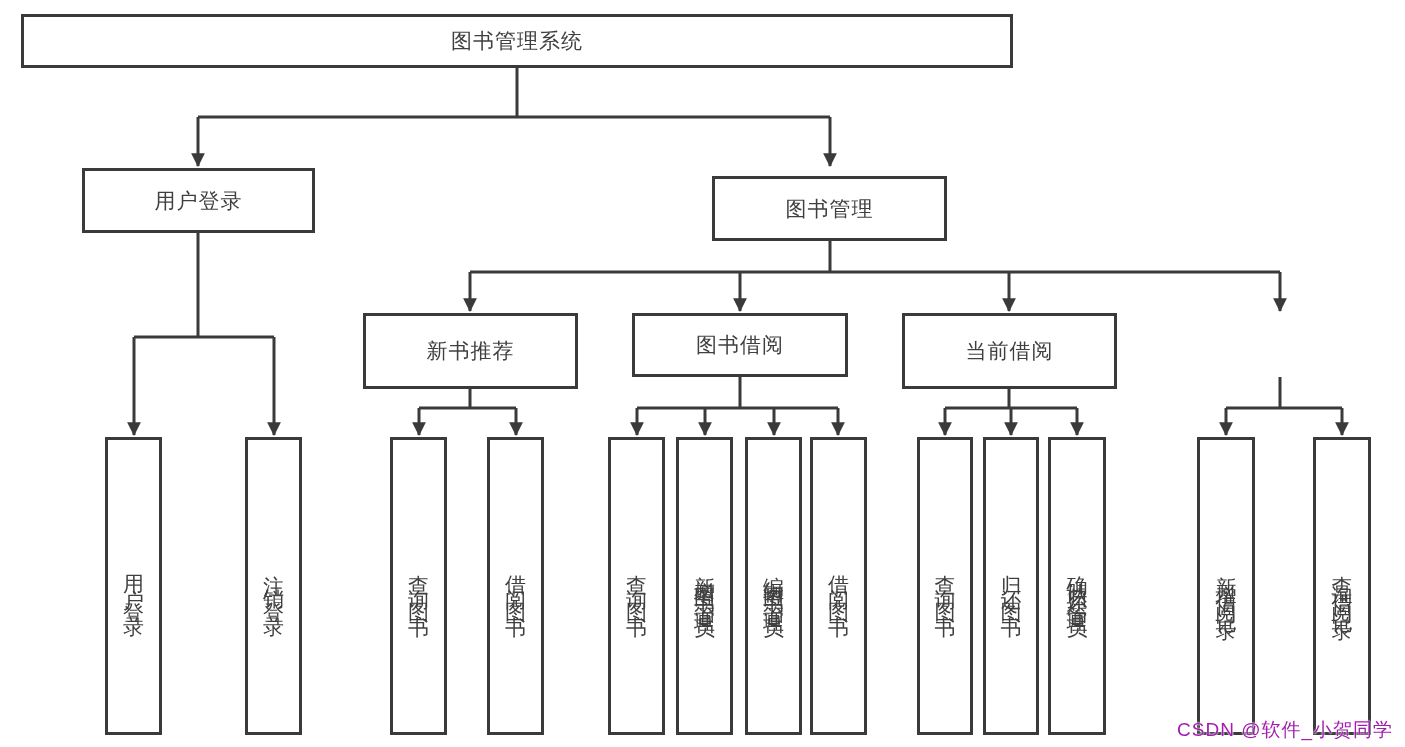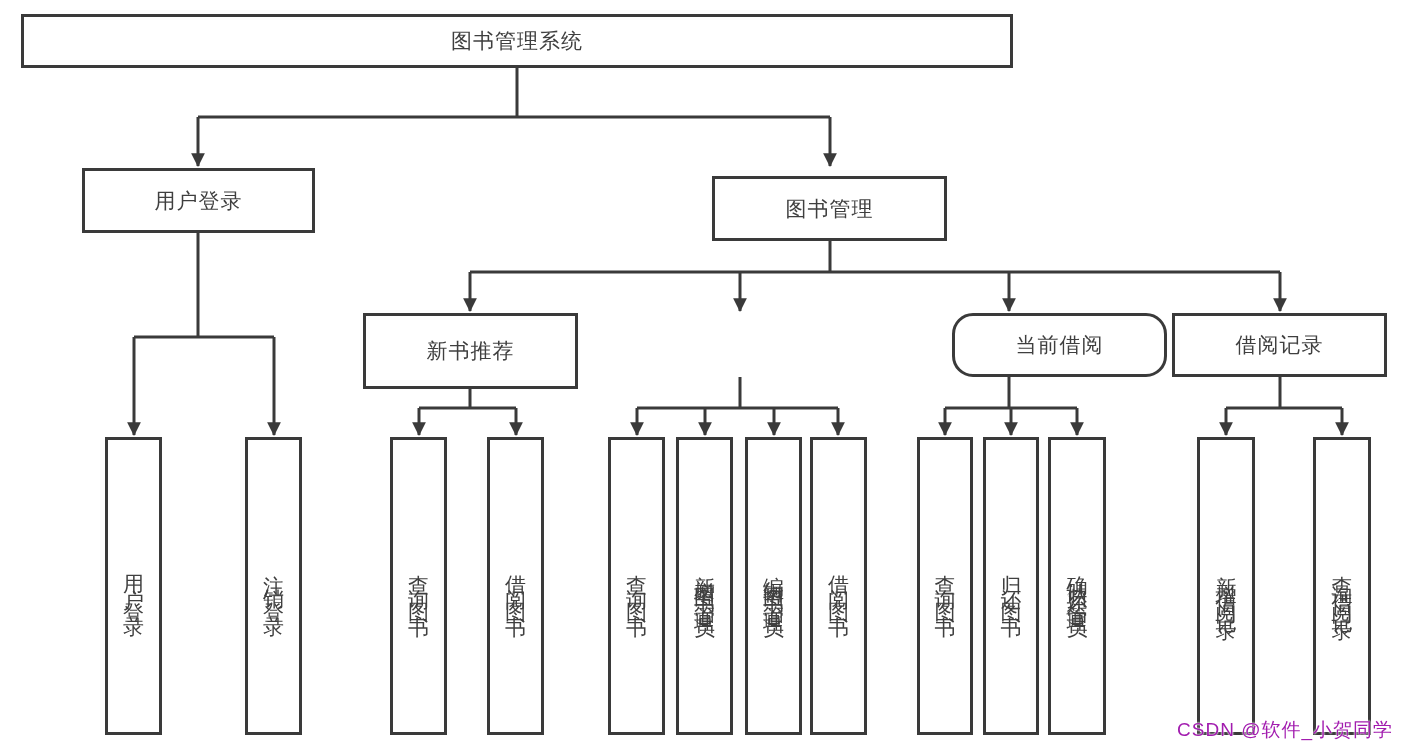--- a/index.html
+++ b/index.html
@@ -93,22 +93,22 @@
       <line x1="1342" y1="408" x2="1342" y2="435" marker-end="url(#arrow)"></line>
     </g>
   </svg>
 
   <div class="node" style="left:21px; top:14px; width:992px; height:54px;">图书管理系统</div>
 
   <div class="node" style="left:82px; top:168px; width:233px; height:65px;">用户登录</div>
   <div class="node" style="left:712px; top:168px; width:235px; height:65px;margin-top:8px;">图书管理</div>
 
   <div class="node" style="left:363px; top:313px; width:215px; height:76px;">新书推荐</div>
-  <div class="node" style="left:952px; top:313px; width:215px; height:64px;border-radius:21px;">当前借阅</div>
-  <div class="node" style="left:1172px; top:313px; width:215px; height:64px;">借阅记录</div>
+  <div class="node" style="left:632px; top:313px; width:216px; height:64px;">图书借阅</div>
+  <div class="node" style="left:902px; top:313px; width:215px; height:76px;">当前借阅</div>
 
   <div class="node leaf" style="left:105px; top:437px; width:57px; height:298px;">
     <span class="sp4">用户登录</span>
   </div>
   <div class="node leaf" style="left:245px; top:437px; width:57px; height:298px;">
     <span class="sp4">注销登录</span>
   </div>
 
   <div class="node leaf" style="left:390px; top:437px; width:57px; height:298px;">
     <span class="sp4">查询图书</span>

